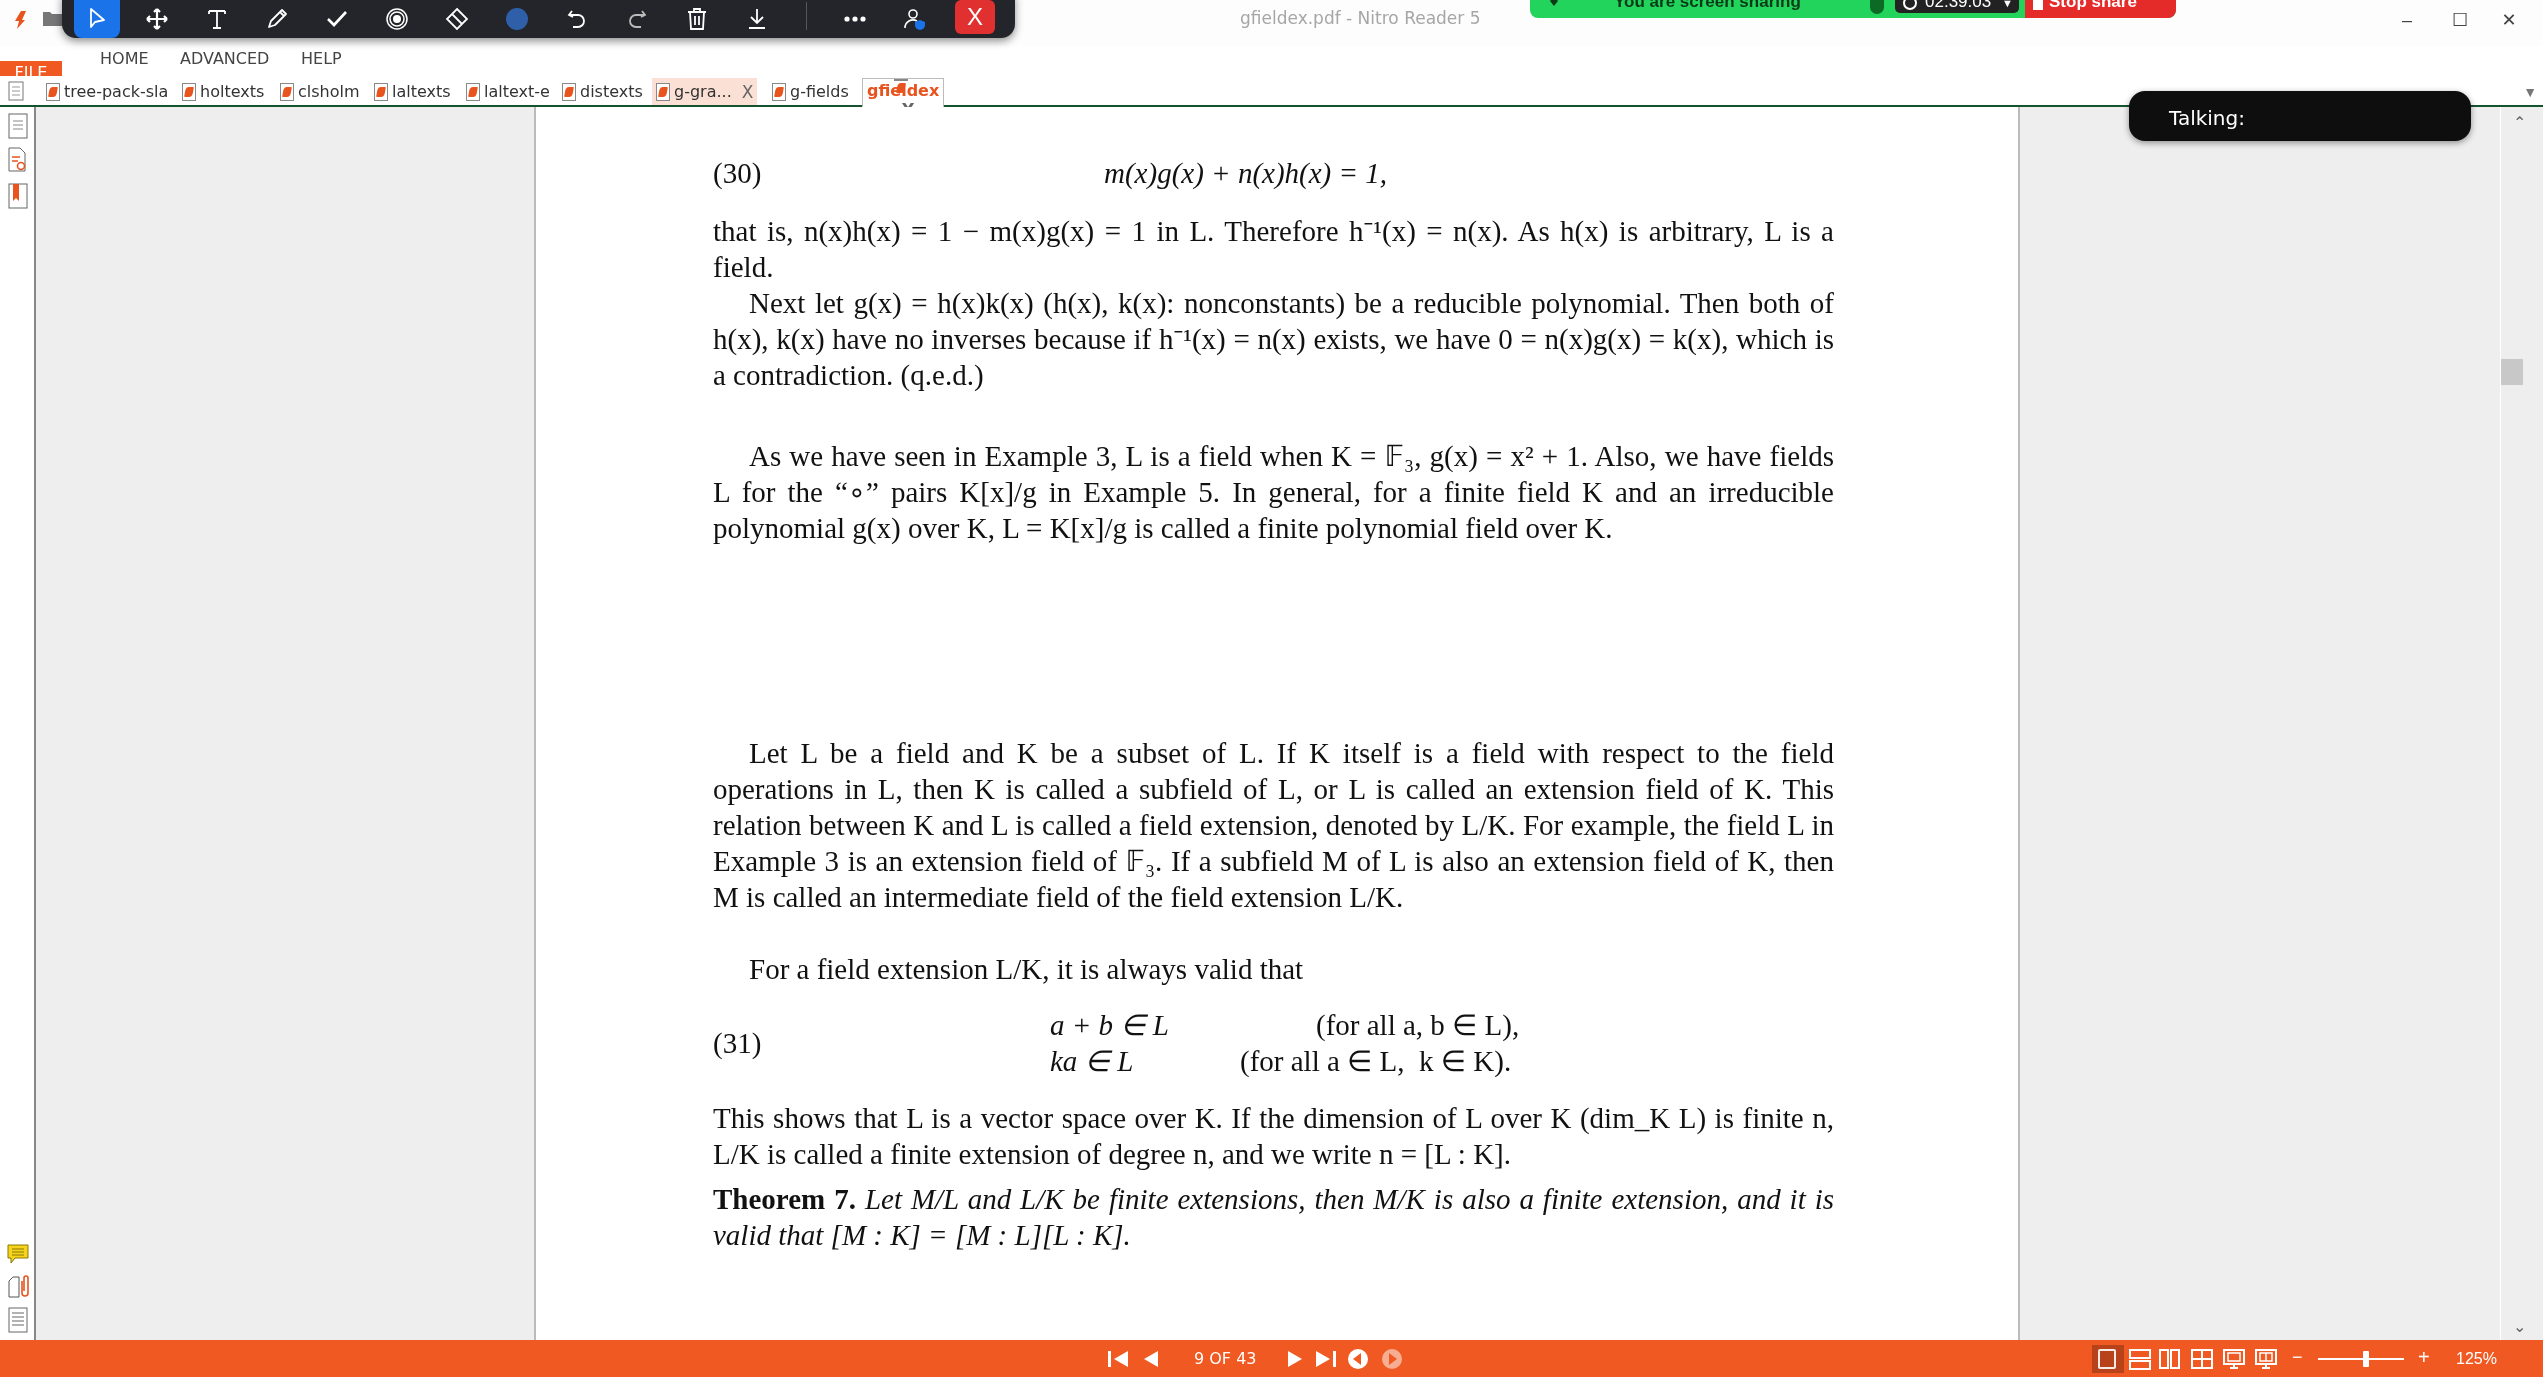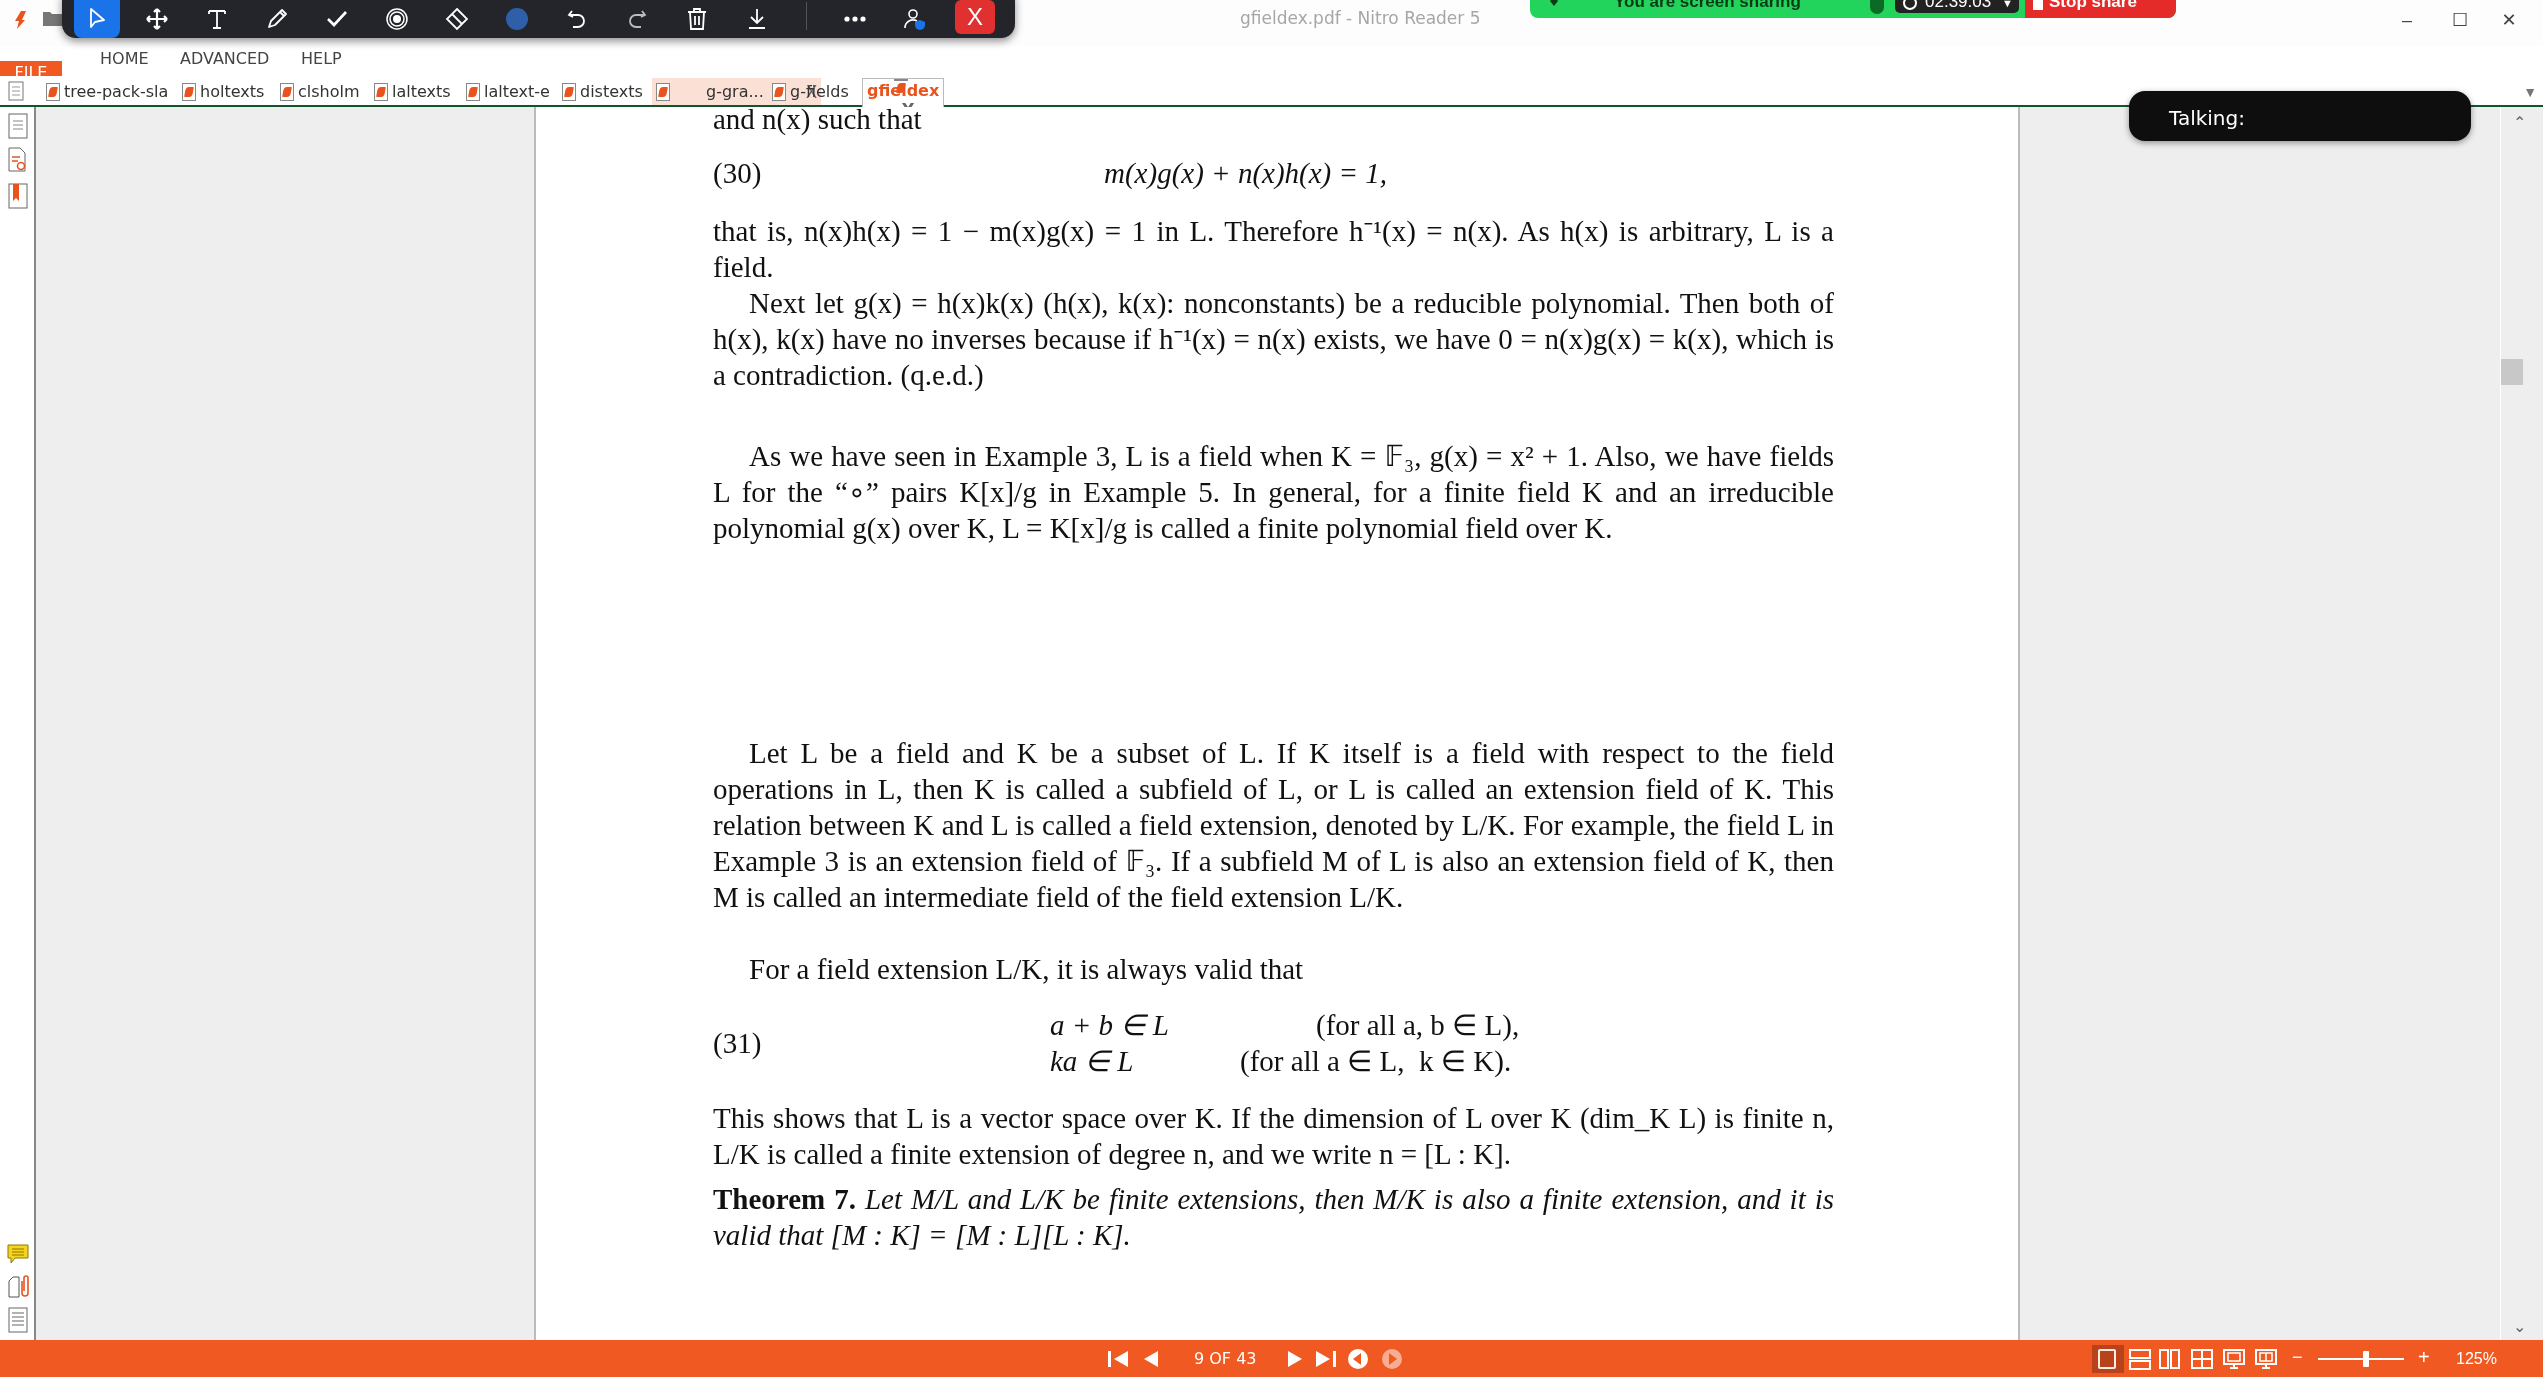--- a/index.html
+++ b/index.html
@@ -221,21 +221,21 @@
       <span>laltexts</span>
     </div>
   <div class="tab" style="left:462px;">
       <span class="pdfic"></span>
       <span>laltext-e</span>
     </div>
   <div class="tab" style="left:558px;">
       <span class="pdfic"></span>
       <span>distexts</span>
     </div>
-  <div class="tab" id="tab-g-gra" style="left:652px;gap:32px;">
+  <div class="tab" id="tab-g-gra" style="left:652px;">
       <span class="pdfic"></span>
       <span>g-gra...</span>
       <span class="x">X</span>
     </div>
   <div class="tab" style="left:768px;">
       <span class="pdfic"></span>
       <span>g-fields</span>
     </div>
   <div class="tab" id="tab-gfieldex" style="left:862px;flex-direction:column;">
       <span class="pdfic"></span>
@@ -268,21 +268,20 @@
       <path d="M15 8 V20 A3 3 0 0 0 21 20 V5 A2 2 0 0 0 17 5 V18" stroke="#e8531e" stroke-width="1.6" fill="none"></path>
     </svg>
   <svg class="side-ic" style="top:1200px;" viewBox="0 0 22 26">
       <rect x="2" y="1" width="18" height="24" fill="#fff" stroke="#666"></rect>
       <path d="M5 6 H17 M5 10 H17 M5 14 H17 M5 18 H17" stroke="#666"></path>
     </svg>
 </div>
 
 <div id="viewport">
   <div id="page" class="doc">
-    <div class="para" style="top:14px;">and n(x) such that</div>
 
     <div class="eqnum" style="top:70px;">(30)</div>
     <div class="eqbody" style="left:568px; top:70px;">m(x)g(x) + n(x)h(x) = 1,</div>
 
     <div class="para" style="top:126px;">that is, n(x)h(x) = 1 − m(x)g(x) = 1 in L.  Therefore h⁻¹(x) = n(x).  As h(x) is arbitrary, L is a field.</div>
     <div class="para indent" style="top:198px;">Next let g(x) = h(x)k(x) (h(x), k(x): nonconstants) be a reducible polynomial. Then both of h(x), k(x) have no inverses because if h⁻¹(x) = n(x) exists, we have 0 = n(x)g(x) = k(x), which is a contradiction. (q.e.d.)</div>
     <div class="para indent" style="top:351px;">As we have seen in Example 3, L is a field when K = 𝔽₃, g(x) = x² + 1.  Also, we have fields L for the “∘” pairs K[x]/g in Example 5.  In general, for a finite field K and an irreducible polynomial g(x) over K, L = K[x]/g is called a finite polynomial field over K.</div>
 
 
     <div class="para indent" style="top:648px;">Let L be a field and K be a subset of L.  If K itself is a field with respect to the field operations in L, then K is called a subfield of L, or L is called an extension field of K.  This relation between K and L is called a field extension, denoted by L/K. For example, the field L in Example 3 is an extension field of 𝔽₃.  If a subfield M of L is also an extension field of K, then M is called an intermediate field of the field extension L/K.</div>

